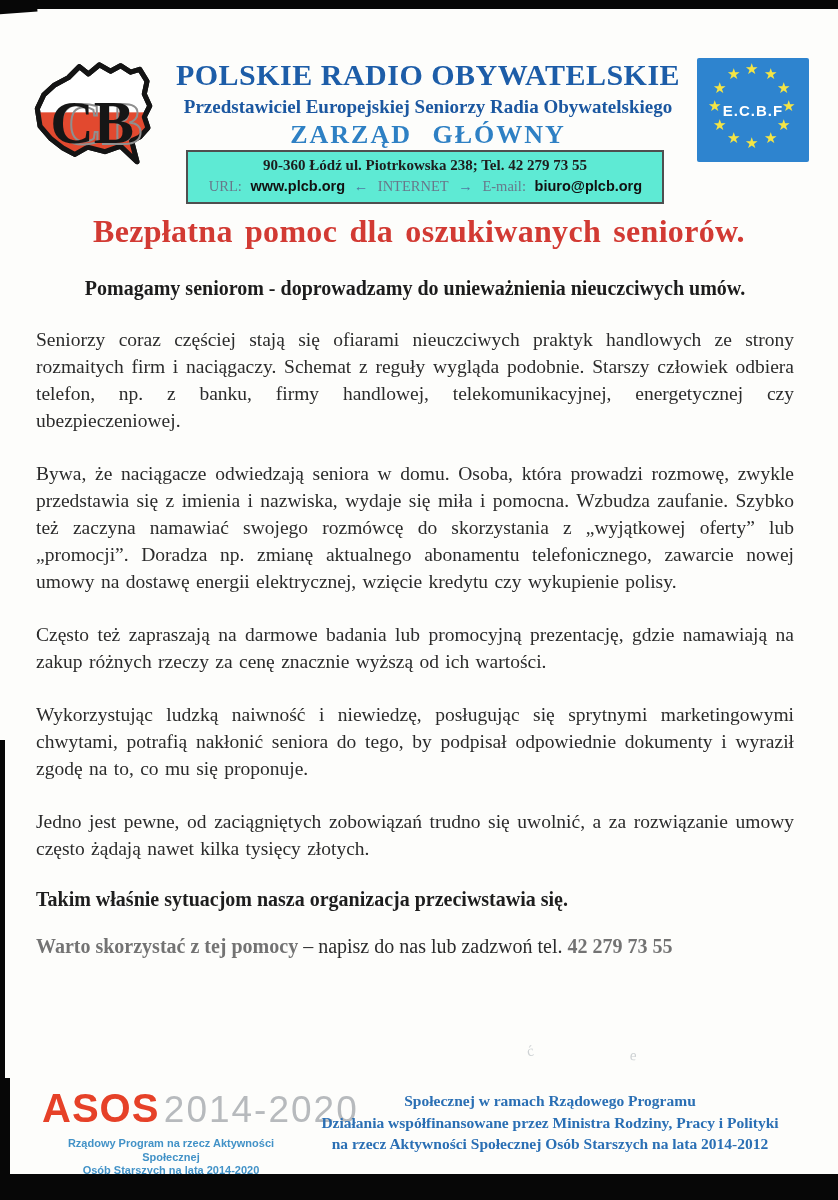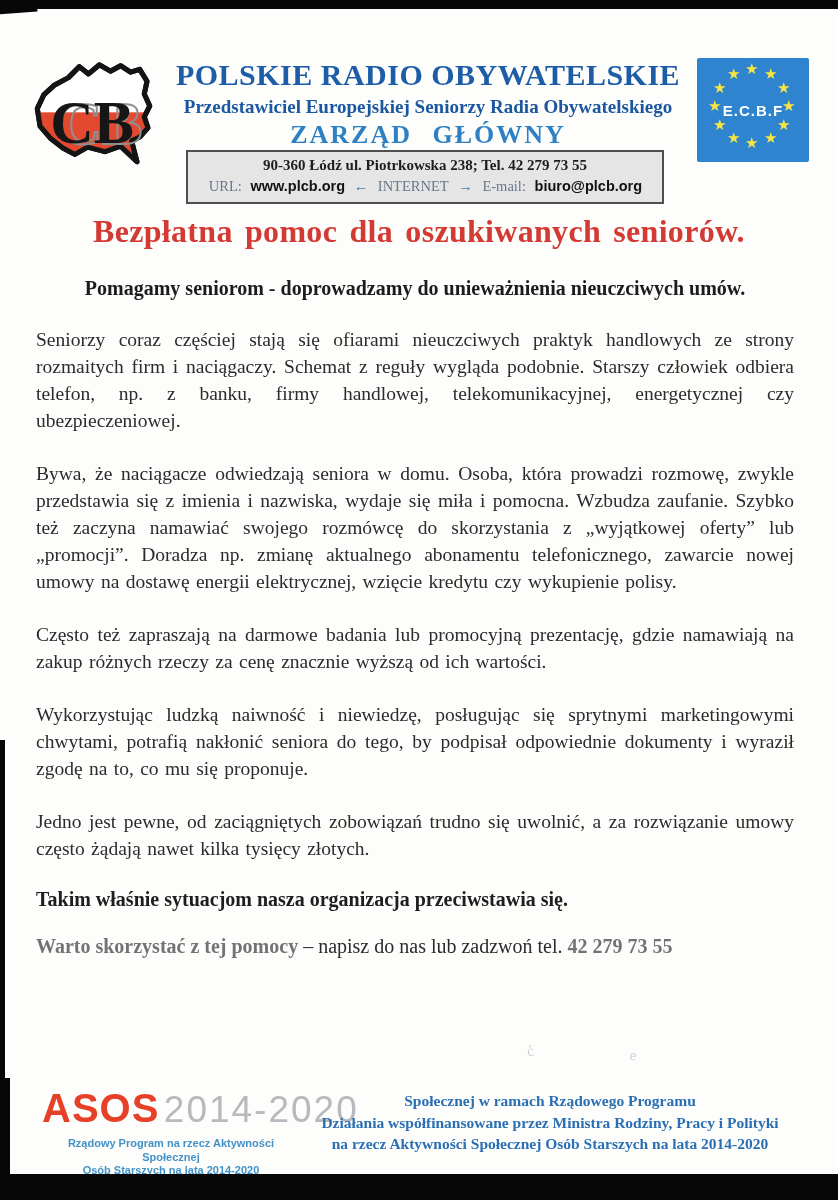--- a/index.html
+++ b/index.html
@@ -18,21 +18,21 @@
   .faint-mark{position:absolute;color:#a9b0b5;opacity:.55;font-size:15px;z-index:5;}
   .mark-1{left:527px;top:1043px;transform:rotate(-12deg);}
   .mark-2{left:630px;top:1047px;transform:rotate(6deg);}
 
   
   .logo-cb{position:absolute;left:30px;top:54px;width:128px;height:124px;}
   .hdr-center{position:absolute;left:156px;top:58px;width:544px;text-align:center;}
   .org-name{font-size:30px;font-weight:bold;color:#1d5da8;letter-spacing:.5px;line-height:34px;}
   .org-sub{font-size:19px;font-weight:bold;color:#1b57a0;line-height:23px;margin-top:3px;}
   .org-board{font-size:26px;font-weight:bold;color:#2e80c4;letter-spacing:2px;word-spacing:12px;line-height:30px;margin-top:2px;}
-  .addr-box{position:absolute;left:186px;top:150px;width:470px;border:2px solid #4f4f4f;background:#e5e5e5;padding:4px 2px 6px;text-align:center;z-index:3;}
+  .addr-box{position:absolute;left:186px;top:150px;width:470px;border:2px solid #4f4f4f;background:#5eead4;padding:4px 2px 6px;text-align:center;z-index:3;}
   .addr1{font-size:15px;font-weight:bold;color:#1d1d1d;line-height:19px;}
   .addr2{font-size:14.5px;line-height:19px;margin-top:2px;color:#63727f;}
   .addr2 .lab{color:#68788a;margin:0 3px;}
   .addr2 .arr{color:#4f7aa0;font-weight:bold;}
   .addr2 .val{font-family:"Liberation Sans", sans-serif;font-weight:bold;color:#121212;margin:0 2px;}
 
   
   .eu-badge{position:absolute;left:697px;top:58px;width:112px;height:104px;background:#2e84cf;border-radius:2px;}
   .eu-star{position:absolute;font-size:15px;line-height:15px;color:#f4e445;}
   .eu-text{position:absolute;left:0;right:0;top:44px;text-align:center;
@@ -139,20 +139,20 @@
   <div class="asos-sub">
     <div>Rządowy Program na rzecz Aktywności Społecznej</div>
     <div>Osób Starszych na lata 2014-2020</div>
   </div>
   <div class="asos-faint">Ministerstwo Rodziny, Pracy i Polityki Społecznej</div>
 </div>
 
 <div class="funding">
   <div>Społecznej w ramach Rządowego Programu</div>
   <div>Działania współfinansowane przez Ministra Rodziny, Pracy i Polityki</div>
-  <div>na rzecz Aktywności Społecznej Osób Starszych na lata 2014-2020</div>
+  <div>na rzecz Aktywności Społecznej Osób Starszych na lata 2014-2012</div>
 </div>
 
 <div class="artifact a-top"></div>
 <div class="artifact a-topleft"></div>
 <div class="artifact a-left"></div>
 <div class="artifact a-left2"></div>
 <div class="artifact a-bottom"></div>
 
 </body></html>

